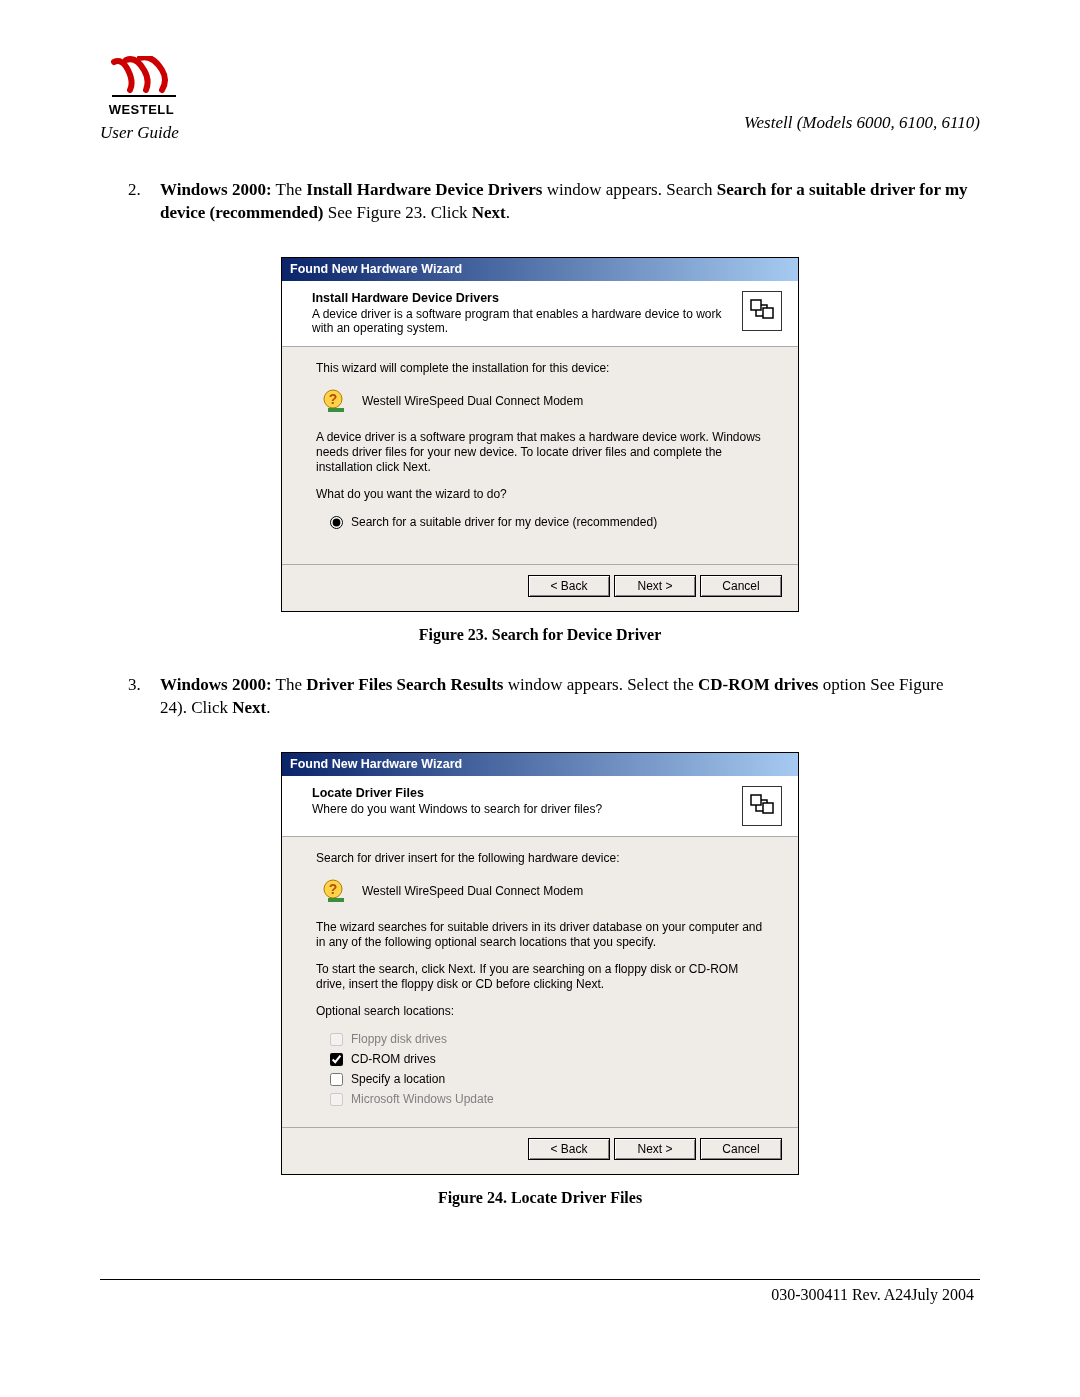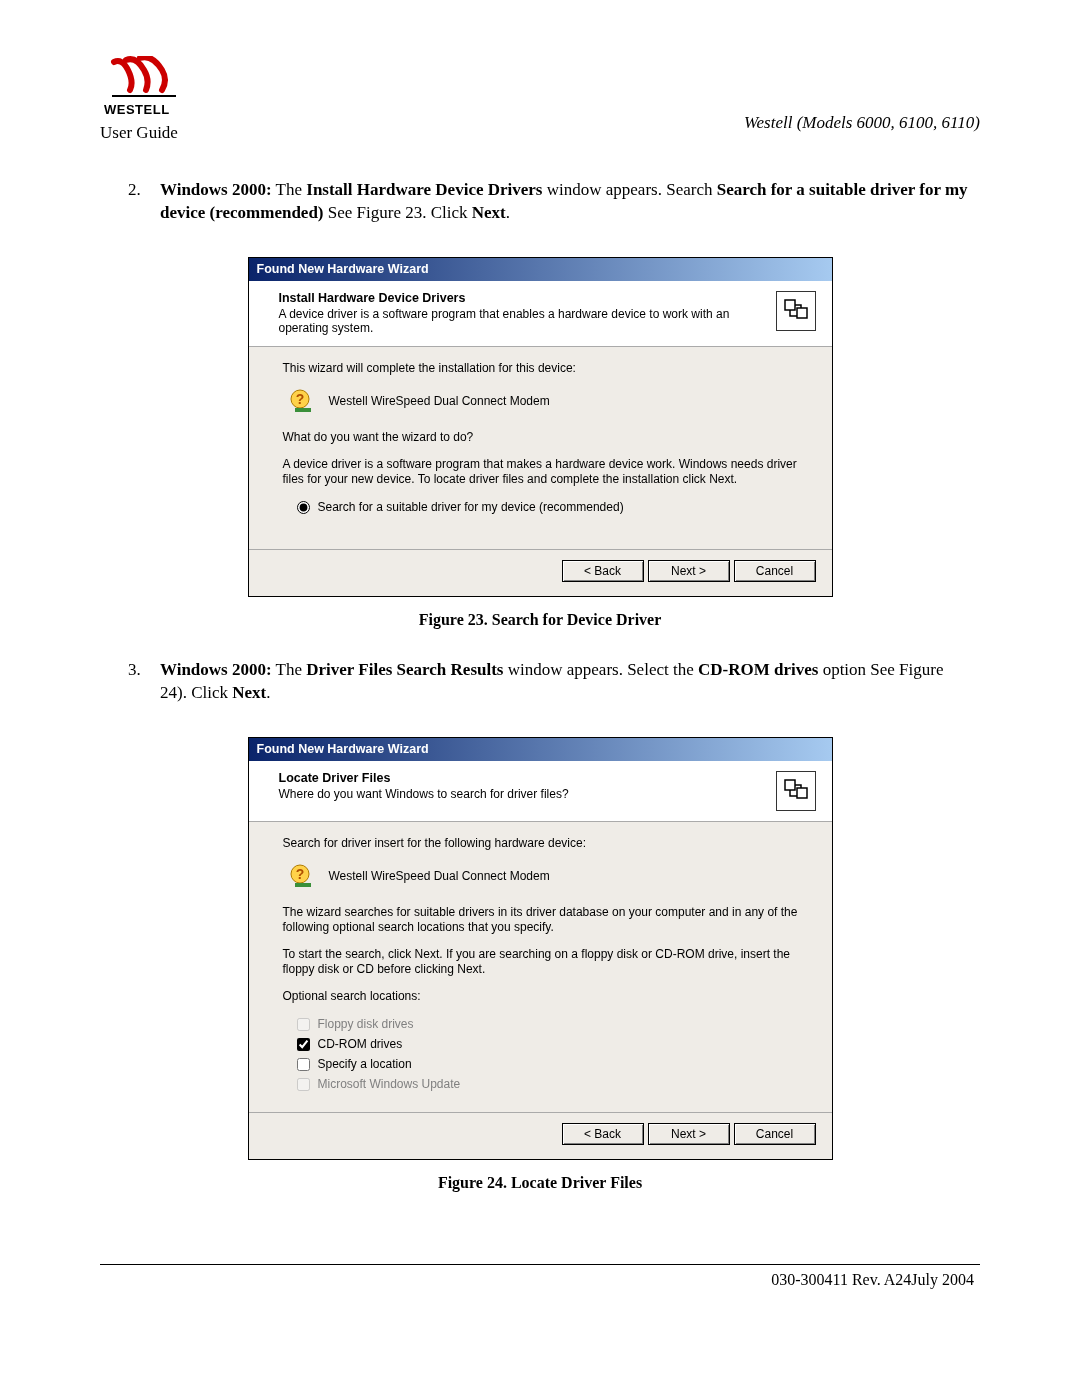--- a/index.html
+++ b/index.html
@@ -5,34 +5,34 @@
 * { box-sizing: border-box; margin: 0; padding: 0; }
 body {
   font-family: "Times New Roman", Times, serif;
   background: #fff;
   width: 1080px;
   margin: 0 auto;
   padding: 56px 100px 30px 100px;
   color: #000;
 }
 .header { display: flex; justify-content: space-between; align-items: flex-end; margin-bottom: 36px; }
-.logo-wrap { display: flex; flex-direction: column; align-items: flex-start; }
+.logo-wrap { display: flex; flex-direction: column; align-items: center; }
 .logo { width: 68px; height: 46px; position: relative; margin-left: 10px; }
 .logo svg { width: 100%; height: 100%; }
 .logo-text { font-family: Arial, sans-serif; font-weight: bold; font-size: 13px; letter-spacing: 0.5px; color: #000; margin-left: 4px;}
-.guide-title { font-size: 17px; margin-top: 6px; }
+.guide-title { font-style: italic; font-size: 17px; margin-top: 6px; }
 .model-line { font-style: italic; font-size: 17px; text-align: right; margin-bottom: 10px; }
 .content { padding: 0 8px; }
 ol.main-list { list-style: none; margin: 20px 0 0 26px; }
 ol.main-list > li { margin-bottom: 28px; font-size: 17px; line-height: 1.35; position: relative; padding-left: 26px; }
 ol.main-list > li .num { position: absolute; left: -6px; }
 .bold { font-weight: bold; }
 .figure-wrap { margin: 32px auto 14px auto; display: flex; justify-content: center; }
 .dialog {
-  width: 585px;
+  width: 518px;
   border: 1px solid #000;
   background: #efece7;
   font-family: Tahoma, Arial, sans-serif;
   font-size: 12px;
   color: #000;
 }
 .titlebar {
   background: linear-gradient(to right, #0a246a, #a6caf0);
   color: #fff;
   font-weight: bold;
@@ -126,22 +126,22 @@
       <div class="device-row">
         <span class="qmark-icon">
           <svg width="26" height="26" viewBox="0 0 26 26">
                 <circle cx="11" cy="11" r="9" fill="#ffd24a" stroke="#b07a00" stroke-width="1"></circle>
                 <text x="11" y="16" font-size="14" font-weight="bold" text-anchor="middle" fill="#b05000">?</text>
                 <rect x="6" y="20" width="16" height="4" fill="#3a8f3a"></rect>
               </svg>
         </span>
         <span>Westell WireSpeed Dual Connect Modem</span>
       </div>
+      <p>A device driver is a software program that makes a hardware device work. Windows needs driver files for your new device. To locate driver files and complete the installation click Next.</p>
       <p>What do you want the wizard to do?</p>
-      <p>A device driver is a software program that makes a hardware device work. Windows needs driver files for your new device. To locate driver files and complete the installation click Next.</p>
       <div class="radio-row">
         <input type="radio" checked="" style="">
         <label>Search for a suitable driver for my device (recommended)</label>
       </div>
       <div style="height:20px"></div>
     </div>
     <div class="dlg-buttons">
       <div class="win-btn">&lt; Back</div>
       <div class="win-btn">Next &gt;</div>
       <div class="win-btn">Cancel</div>

